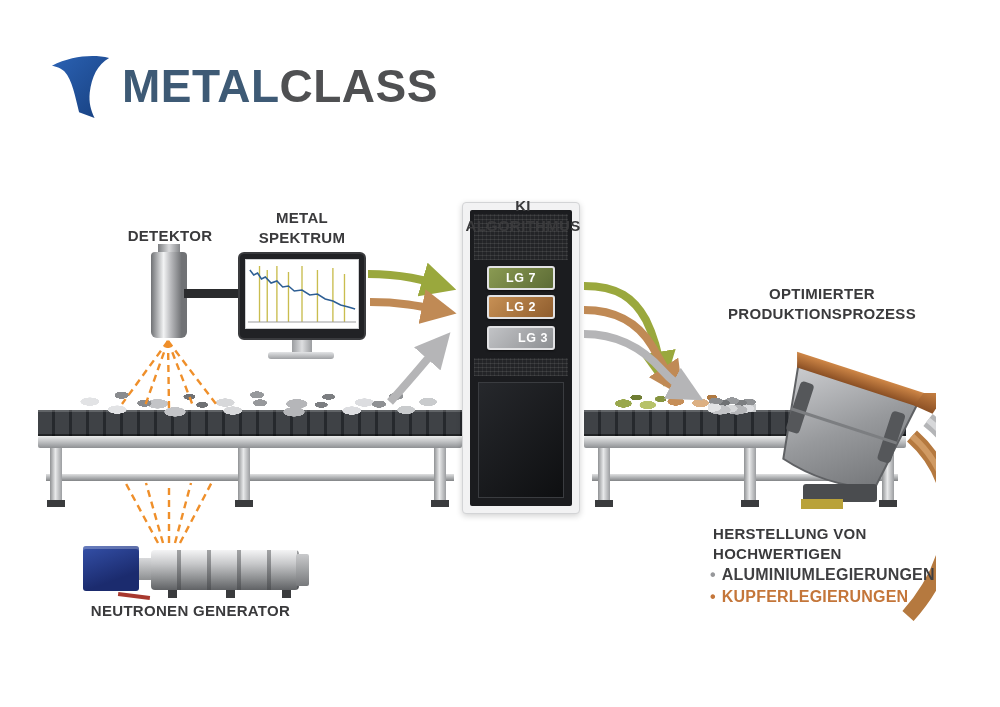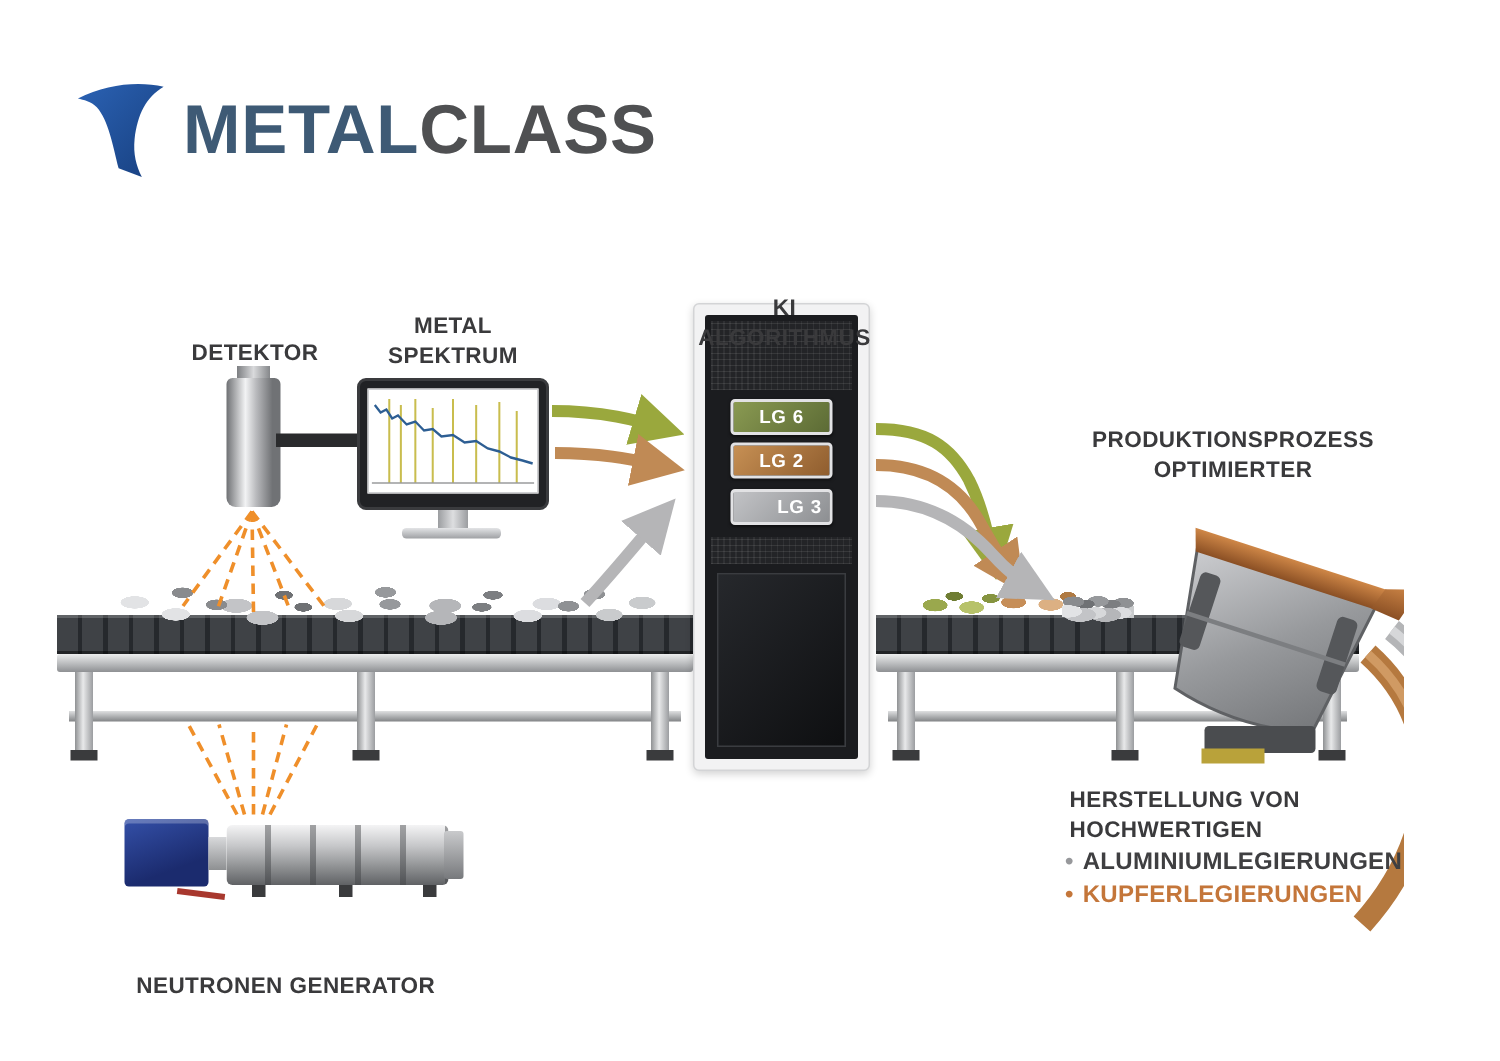--- a/index.html
+++ b/index.html
@@ -170,21 +170,21 @@
       </svg>
     </div>
   </div>
   <div class="monitor-neck"></div>
   <div class="monitor-base"></div>
 
   <div class="rack-outer">
     <div class="rack-inner">
       <div class="vent vent-top"></div>
       <div class="plate plate-lg1">
-          <span>LG 6</span>
+          <span>LG 7</span>
         </div>
       <div class="plate plate-lg2">
           <span>LG 2</span>
         </div>
       <div class="plate plate-lg3">
           <span>LG 3</span>
         </div>
       <div class="vent vent-mid"></div>
       <div class="glass"></div>
     </div>
@@ -272,25 +272,25 @@
     <div>METAL</div>
     <div>SPEKTRUM</div>
   </div>
 
   <div class="lbl center" style="left:438px; top:156px; width:170px;margin-top:40px;">
     <div>KI</div>
     <div>ALGORITHMUS</div>
   </div>
 
   <div class="lbl center" style="left:672px; top:284px; width:300px;">
+    <div>OPTIMIERTER</div>
     <div>PRODUKTIONSPROZESS</div>
-    <div>OPTIMIERTER</div>
-  </div>
-
-  <div class="lbl center" style="left:58px; top:648px; width:265px;">NEUTRONEN GENERATOR</div>
+  </div>
+
+  <div class="lbl center" style="left:58px; top:601px; width:265px;">NEUTRONEN GENERATOR</div>
 
   <div class="lbl" style="left:713px; top:524px; width:260px;">
     <div>HERSTELLUNG VON</div>
     <div>HOCHWERTIGEN</div>
   </div>
 
   <div class="alloy-line" style="left:710px; top:566px;">
     <span class="bullet bullet-gray">•</span><span class="alloy-dark">ALUMINIUMLEGIERUNGEN</span>
   </div>
   <div class="alloy-line" style="left:710px; top:588px;">

